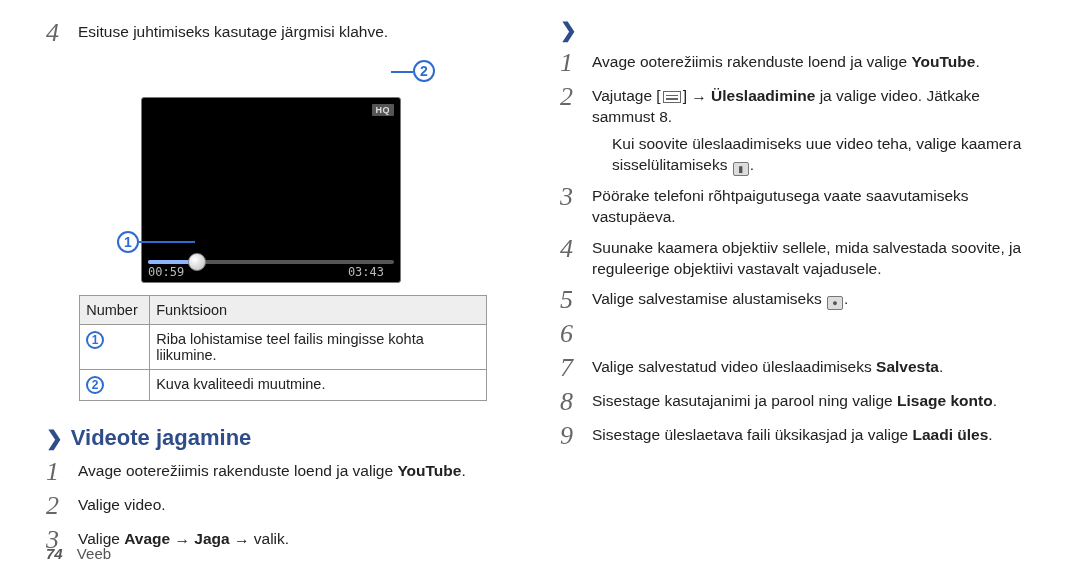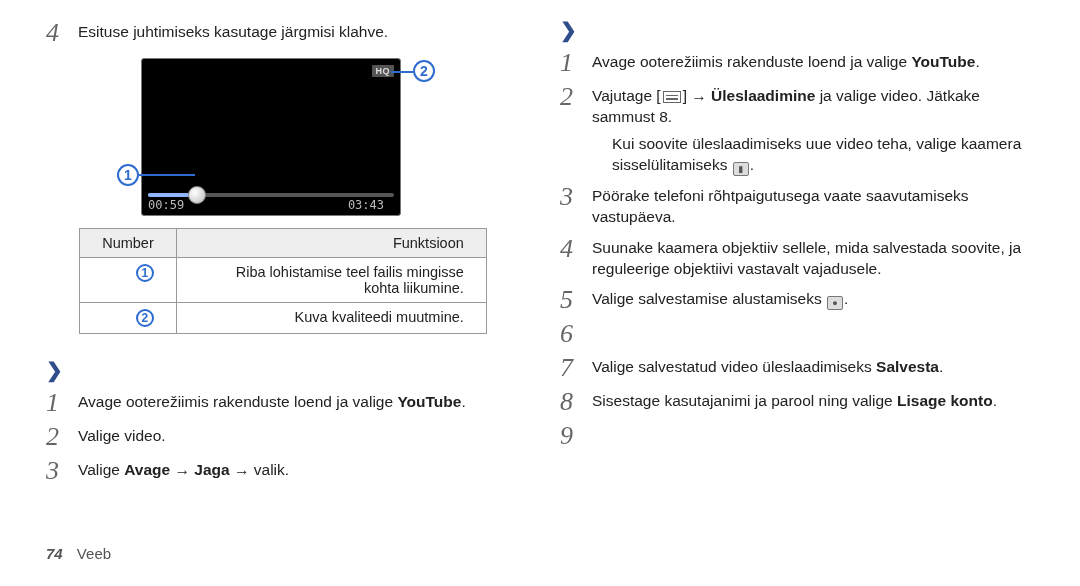--- a/index.html
+++ b/index.html
@@ -52,26 +52,27 @@
   .bold { font-weight: 700; }
 
   
   .video-wrap {
     margin: 6px auto 10px auto;
     position: relative;
     width: 300px;
   }
   .video-box {
     width: 260px;
-    height: 158px;
+    height: 186px;
     background: #000;
     border: 1px solid #777;
     position: relative;
     border-radius: 3px;
     margin-left: 8px;
+    margin-top: 39px;
   }
   .hq-badge {
     position: absolute;
     top: 6px; right: 6px;
     background: #555;
     color: #ddd;
     font-size: 9px;
     padding: 1px 4px;
     border-radius: 1px;
     letter-spacing: 0.5px;
@@ -121,22 +122,22 @@
 
   
   .func-table {
     width: 86%;
     margin: 2px auto 12px auto;
     border-collapse: collapse;
     font-size: 14.5px;
   }
   .func-table td, .func-table th {
     border: 1px solid #999;
-    padding: 6px 22px;
-    text-align: right;
+    padding: 6px 6px;
+    text-align: left;
     vertical-align: top;
   }
   .func-table th {
     background: #eee;
     font-weight: 400;
   }
   .num-cell { text-align: center; vertical-align: middle; width: 70px; }
   .num-badge {
     display: inline-flex;
     width: 18px; height: 18px;
@@ -236,20 +237,21 @@
       </tr>
       <tr>
         <td class="num-cell"><span class="num-badge">2</span></td>
         <td>Kuva kvaliteedi muutmine.</td>
       </tr>
     </tbody>
       </table>
 
     <div class="section-head">
       <span class="chev">❯</span>
+      <span>Videote jagamine</span>
     </div>
 
     <div class="step">
       <div class="step-num">1</div>
       <div class="step-body">
         <span>Avage ooterežiimis rakenduste loend ja valige </span><span class="bold">YouTube</span><span>.</span>
       </div>
     </div>
     <div class="step">
       <div class="step-num">2</div>
@@ -309,20 +311,23 @@
       </div>
     </div>
     <div class="step">
       <div class="step-num">8</div>
       <div class="step-body">
         <span>Sisestage kasutajanimi ja parool ning valige </span><span class="bold">Lisage konto</span><span>.</span>
       </div>
     </div>
     <div class="step">
       <div class="step-num">9</div>
+      <div class="step-body">
+        <span>Sisestage üleslaetava faili üksikasjad ja valige </span><span class="bold">Laadi üles</span><span>.</span>
+      </div>
     </div>
   </div>
 </div>
 
 <div class="footer">
   <span class="pg">74</span>
   <span>Veeb</span>
 </div>
 
 </body></html>

